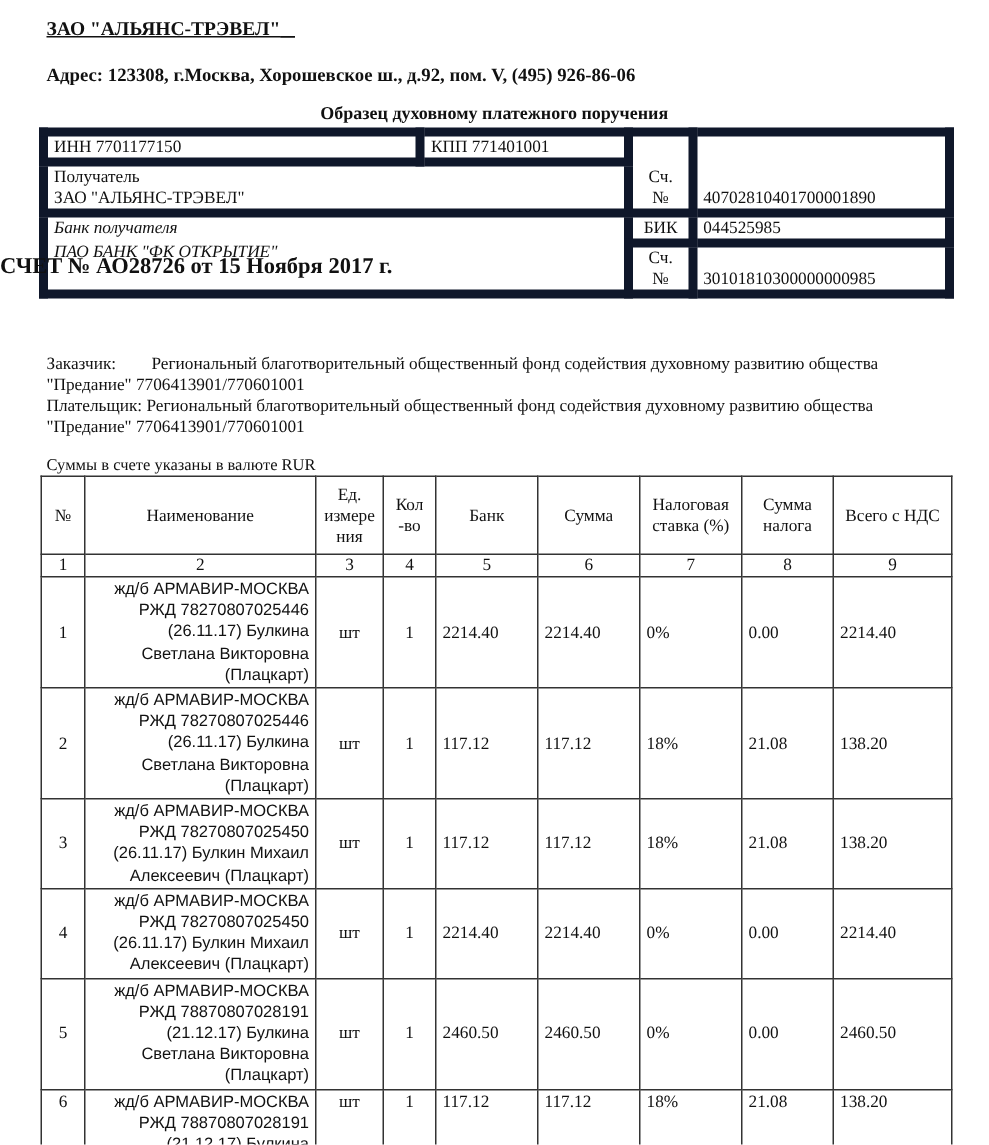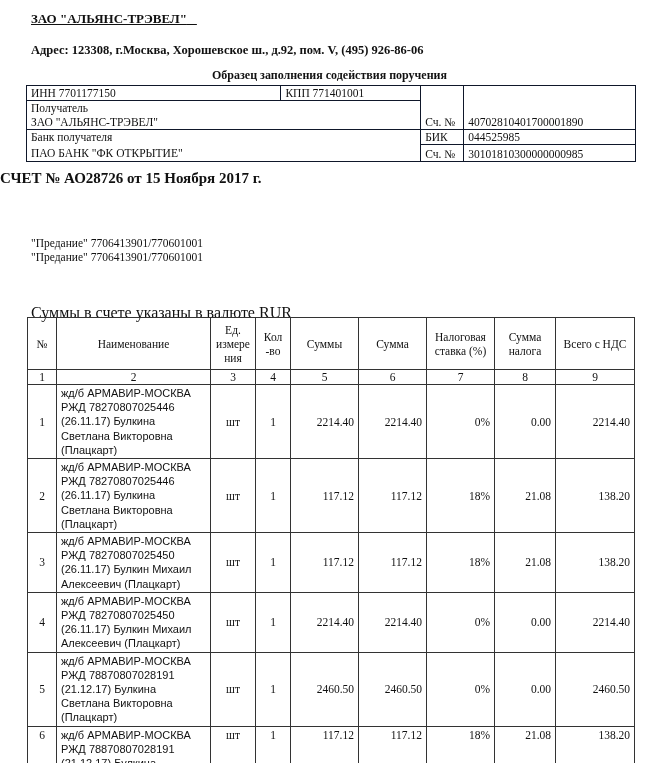--- a/index.html
+++ b/index.html
@@ -6,47 +6,47 @@
   body { width:659px; height:763px; overflow:hidden; position:relative;
          font-family:"Liberation Serif", "DejaVu Serif", serif; color:#111; }
   .abs { position:absolute; }
   .company { left:31px; top:11px; font-size:13px; font-weight:bold; text-decoration:underline; }
   .company::after { content:"\00a0\00a0\00a0"; text-decoration:underline; }
   .address { left:31px; top:43px; font-size:12.5px; font-weight:bold; }
   .sample-title { left:0; width:659px; top:68px; text-align:center; font-size:12px; font-weight:bold; }
 
   table { border-collapse:collapse; }
   .bank { left:26px; top:85px; width:610px; font-size:11.5px; }
-  .bank td { border:1px solid #0f172a; padding:0 4px; vertical-align:bottom; line-height:14px; }
-  .bank td.c { text-align:left; }
+  .bank td { border:6px solid #0f172a; padding:0 4px; vertical-align:bottom; line-height:14px; }
+  .bank td.c { text-align:center; }
 
   .invoice-title { left:0; width:659px; top:170px; text-align:left; font-size:15px; font-weight:bold; }
 
   .parties { left:31px; top:236px; width:600px; font-size:11.5px; line-height:14px; }
   .parties .lbl { display:inline-block; width:70px; }
-  .currency { left:31px; top:304px; font-size:16px; }
+  .currency { left:31px; top:304px; font-size:11px; }
 
   .items { left:27px; top:317px; width:607px; font-size:11.5px; table-layout:fixed; }
   .items td, .items th { border:1px solid #333; padding:1px 4px; line-height:14px; font-weight:normal; }
   .items th { text-align:center; vertical-align:middle; height:49px; }
   .items .num td { text-align:center; padding:0 2px; height:13px; }
   .items .group td { text-align:left; height:14px; }
-  .items td.r { text-align:right; vertical-align:middle; }
+  .items td.r { text-align:left; vertical-align:middle; }
   .items td.cc { text-align:center; vertical-align:middle; }
-  .items td.name { text-align:left; vertical-align:top; font-family:"Liberation Sans","DejaVu Sans",sans-serif; font-size:11px; line-height:14.2px; }
+  .items td.name { text-align:right; vertical-align:top; font-family:"Liberation Sans","DejaVu Sans",sans-serif; font-size:11px; line-height:14.2px; }
   .items tr.item td { height:66px; }
   .items tr.item.short td { height:48px;margin-left:43px; }
   .items tr.item.cut td { vertical-align:top; height:42px; }
 </style>
 </head>
 <body>
 
 <div class="abs company">ЗАО "АЛЬЯНС-ТРЭВЕЛ"</div>
 <div class="abs address">Адрес: 123308, г.Москва, Хорошевское ш., д.92, пом. V, (495) 926-86-06</div>
-<div class="abs sample-title">Образец заполнения содействия поручения</div>
+<div class="abs sample-title">Образец духовному платежного поручения</div>
 
 <table class="abs bank">
   <colgroup>
       <col style="width:255px">
       <col style="width:140px">
       <col style="width:43px">
       <col style="width:172px">
     </colgroup>
   <tbody>
       <tr style="height:15px">
@@ -55,38 +55,40 @@
     <td rowspan="2" class="c">Сч. №</td>
     <td rowspan="2">40702810401700001890</td>
   </tr>
   <tr style="height:28px">
     <td colspan="2">
       <div>Получатель</div>
       <div>ЗАО "АЛЬЯНС-ТРЭВЕЛ"</div>
     </td>
   </tr>
   <tr style="height:15px">
-    <td colspan="2" rowspan="2" style="vertical-align:top;">
+    <td colspan="2" rowspan="2" style="vertical-align:top;font-style:italic;">
       <div style="line-height:15px;">Банк получателя</div>
       <div style="line-height:16px;">ПАО БАНК "ФК ОТКРЫТИЕ"</div>
     </td>
     <td class="c">БИК</td>
     <td>044525985</td>
   </tr>
   <tr style="height:16px">
     <td class="c">Сч. №</td>
     <td>30101810300000000985</td>
   </tr>
 </tbody>
   </table>
 
 <div class="abs invoice-title">СЧЕТ № АО28726  от 15 Ноября 2017 г.</div>
 
 <div class="abs parties">
+  <div><span class="lbl">Заказчик:</span><span>Региональный благотворительный общественный фонд содействия духовному развитию общества</span></div>
   <div>"Предание" 7706413901/770601001</div>
+  <div><span>Плательщик:</span> <span>Региональный благотворительный общественный фонд содействия духовному развитию общества</span></div>
   <div>"Предание" 7706413901/770601001</div>
 </div>
 
 <div class="abs currency">Суммы в счете указаны в валюте RUR</div>
 
 <table class="abs items">
   <colgroup>
     <col style="width:29px">
       <col style="width:154px">
       <col style="width:45px">
@@ -96,21 +98,21 @@
       <col style="width:68px">
       <col style="width:61px">
       <col style="width:79px">
   </colgroup>
   <thead>
     <tr>
       <th>№</th>
       <th>Наименование</th>
       <th style="padding:0;margin-top:20px;">Ед. измере ния</th>
       <th style="padding:0 2px;">Кол -во</th>
-      <th>Суммы</th>
+      <th>Банк</th>
       <th>Сумма</th>
       <th>Налоговая ставка (%)</th>
       <th>Сумма налога</th>
       <th>Всего с НДС</th>
     </tr>
   </thead>
   <tbody>
     <tr class="num">
       <td>1</td>
       <td>2</td>

